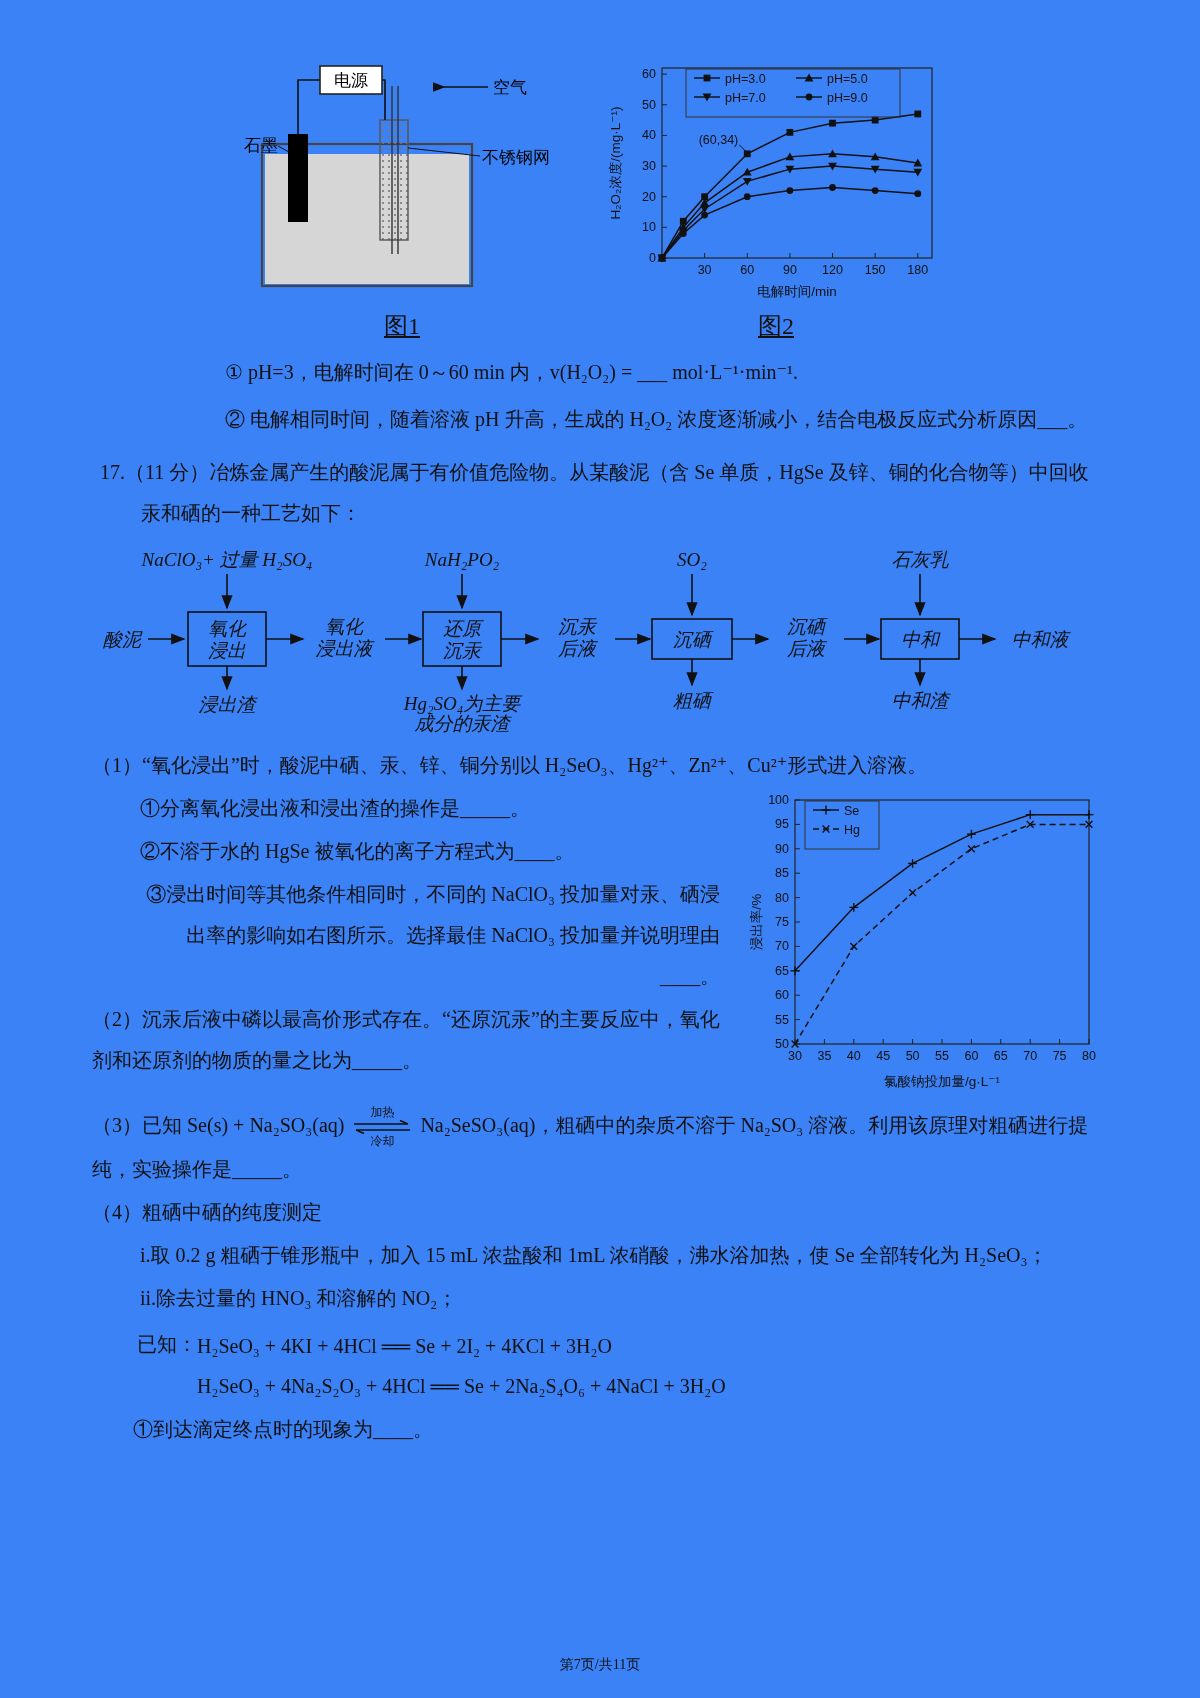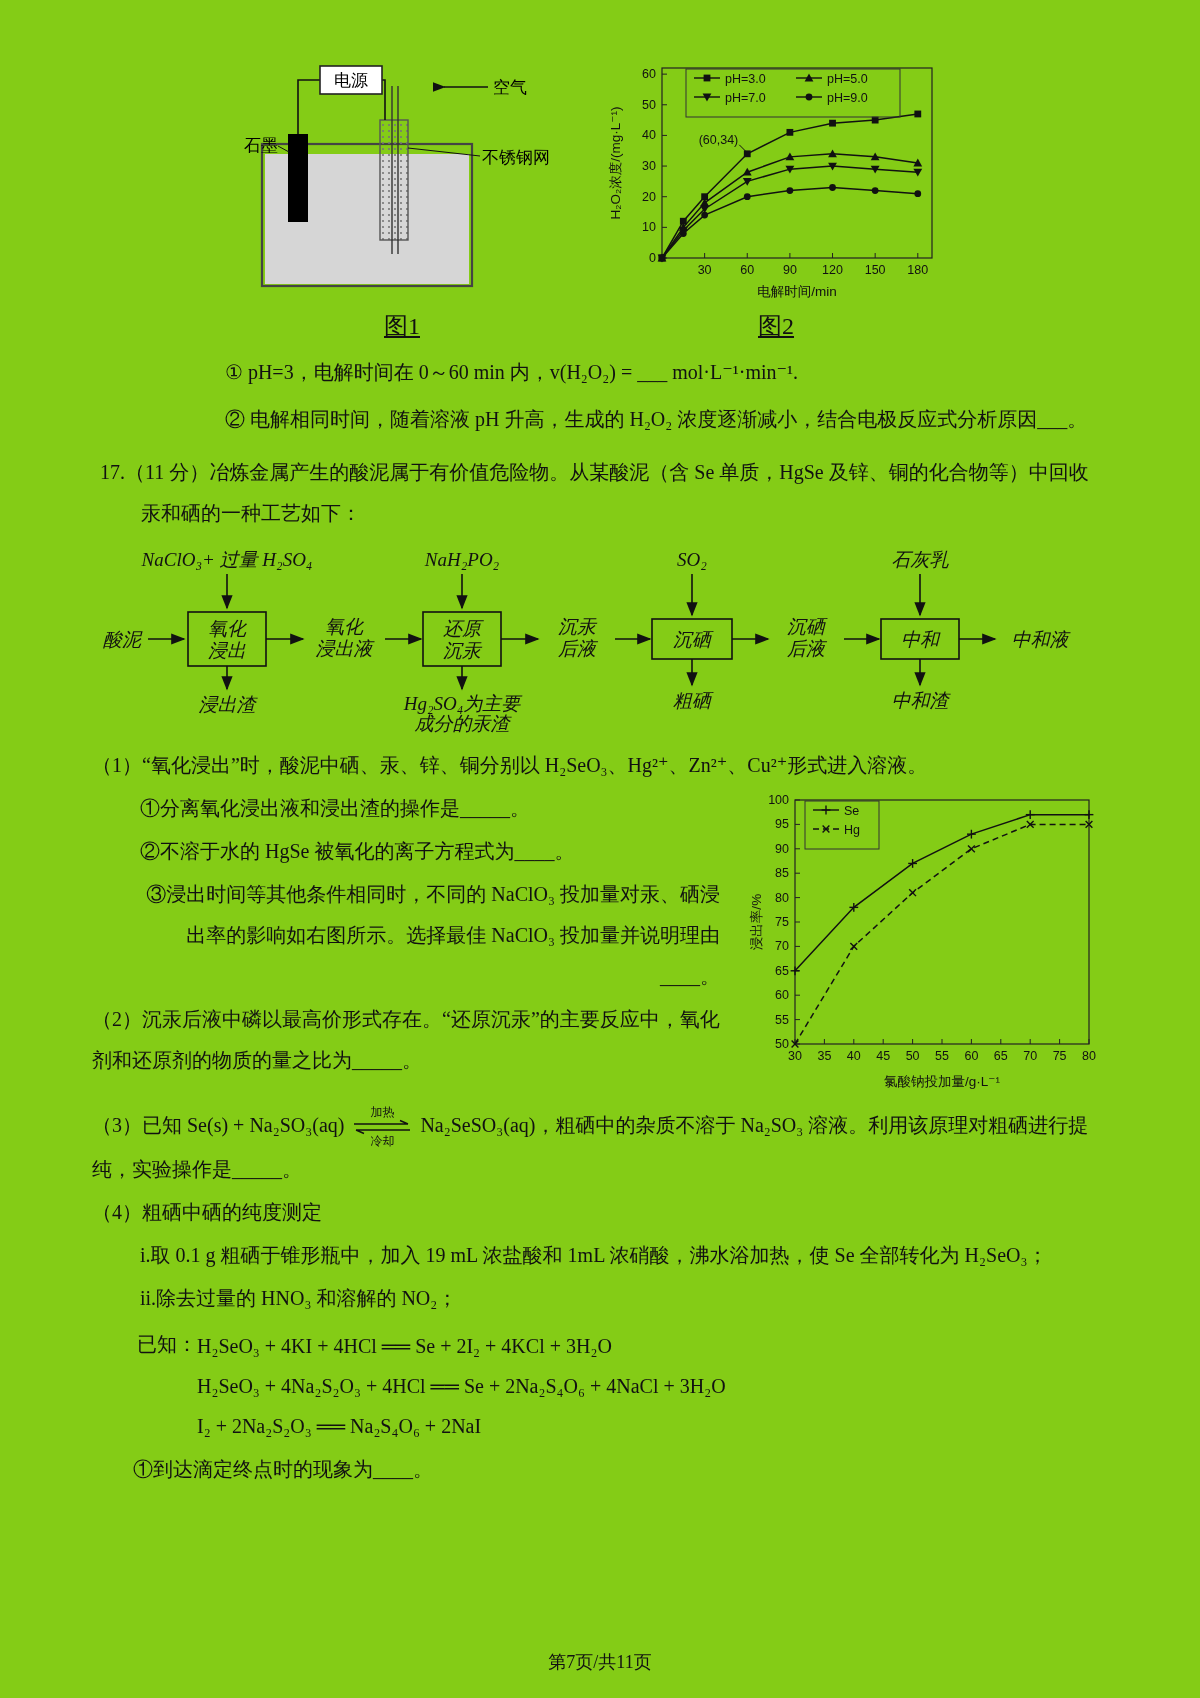--- a/index.html
+++ b/index.html
@@ -1,21 +1,21 @@
 <!DOCTYPE html>
 <html><head>
 <meta charset="utf-8">
 <style>
   * { box-sizing: border-box; }
   html,body { margin:0; padding:0; background:#fff; }
   .page {
     width:1200px; height:1698px; position:relative; overflow:hidden;
     padding:56px 92px 0 92px;
     font-family:"Liberation Serif","DejaVu Serif",serif;
-    font-size:20px; color:#111; background:#84cc16;
+    font-size:20px; color:#111; background:#3b82f6;
   }
   p { margin:8px; }
   .figures-row { display:flex; align-items:flex-end; margin:0 0 8px 150px; }
   .fig-block { display:flex; flex-direction:column; align-items:center; }
   .fig-apparatus { margin-right:44px; }
   .fig-caption { margin-top:6px; font-size:24px;text-decoration:underline; }
   .q16 { padding-left:133px; margin-top:10px; }
   .q16 p { line-height:2.05; margin-bottom:6px; }
   .stem { margin-top:12px; line-height:2.05; padding-left:41px; text-indent:-41px; }
   .flow-wrap { margin:10px 0 4px 0; }
@@ -26,21 +26,21 @@
   .para { line-height:2.05; margin:2px 0; }
   .sub1 { padding-left:48px; }
   .indent3 { padding-left:48px; text-indent:0;text-align:right; }
   .p3wrap { clear:right; }
   .roman { padding-left:80px; text-indent:-32px; line-height:2.05; margin:2px 0; }
   .float-chart { float:right; width:366px; margin:2px 0 6px 22px; text-align:center; }
   .known { display:flex; margin:6px 0 2px 45px; line-height:1.9; }
   .known .eqs p { margin:2px 0; }
   .rev { display:inline-flex; flex-direction:column; align-items:center; vertical-align:middle; margin:0 6px; line-height:1.15; }
   .rev-top,.rev-bot { font-size:12px; }
-  .footer { position:absolute; bottom:24px; left:0; right:0; text-align:center; font-size:18px; }
+  .footer { position:absolute; bottom:24px; left:0; right:0; text-align:center; font-size:14px; }
   svg text { font-family:"Liberation Sans","DejaVu Sans",sans-serif; }
   .app-label { font-family:"Liberation Serif","DejaVu Serif",serif; font-size:17px; }
 </style>
 </head>
 <body>
 
 <div class="page">
 
   <div class="figures-row">
     <div class="fig-block fig-apparatus">
@@ -338,29 +338,28 @@
           <span class="rev-top">加热</span>
           <svg width="64" height="16" viewBox="0 0 64 16">
             <path d="M4,5 H58 M50,1.5 L58,5" stroke="#111" fill="none" stroke-width="1.4"></path>
             <path d="M60,11 H6 M14,14.5 L6,11" stroke="#111" fill="none" stroke-width="1.4"></path>
           </svg>
           <span class="rev-bot">冷却</span>
         </span><span>Na₂SeSO₃(aq)，粗硒中的杂质不溶于 Na₂SO₃ 溶液。利用该原理对粗硒进行提纯，实验操作是_____。</span>
     </p>
 
     <p class="para">（4）粗硒中硒的纯度测定</p>
-    <p class="roman">i.取 0.1 g 粗硒于锥形瓶中，加入 19 mL 浓盐酸和 1mL 浓硝酸，沸水浴加热，使 Se 全部转化为 H₂SeO₃；</p>
+    <p class="roman">i.取 0.2 g 粗硒于锥形瓶中，加入 15 mL 浓盐酸和 1mL 浓硝酸，沸水浴加热，使 Se 全部转化为 H₂SeO₃；</p>
     <p class="roman">ii.除去过量的 HNO₃ 和溶解的 NO₂；</p>
 
     <div class="known">
       <span>已知：</span>
       <div class="eqs">
         <p>H₂SeO₃ + 4KI + 4HCl ══ Se + 2I₂ + 4KCl + 3H₂O</p>
         <p>H₂SeO₃ + 4Na₂S₂O₃ + 4HCl ══ Se + 2Na₂S₄O₆ + 4NaCl + 3H₂O</p>
-        <p>I₂ + 2Na₂S₂O₃ ══ Na₂S₄O₆ + 2NaI</p>
       </div>
     </div>
 
     <p class="para" style="padding-left:41px;">①到达滴定终点时的现象为____。</p>
   </div>
 
   <div class="footer">第7页/共11页</div>
 </div>
 
 </body></html>

